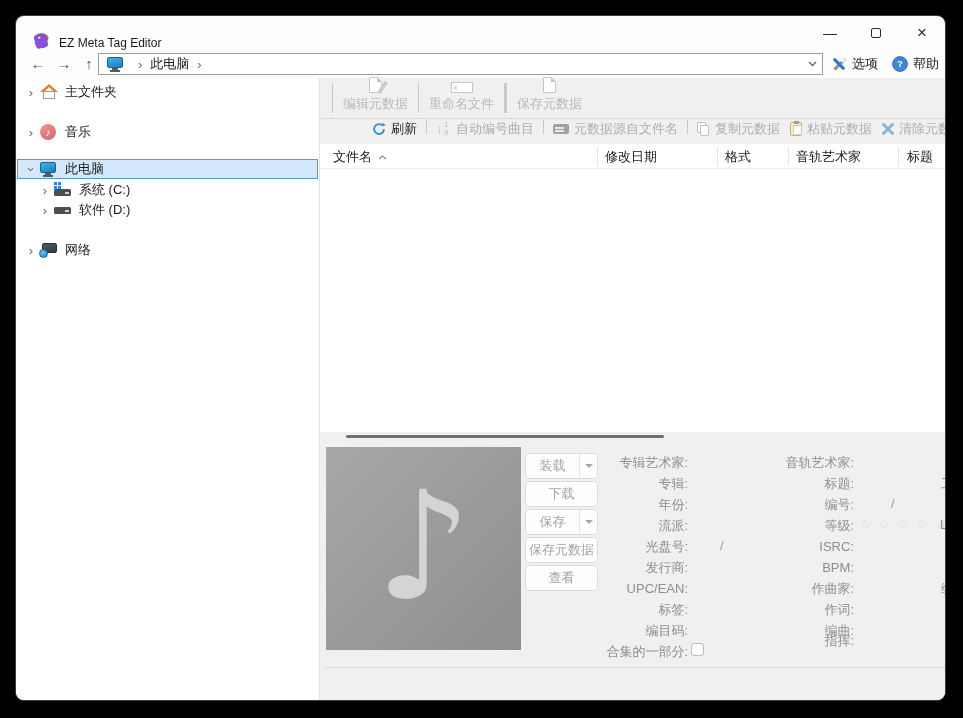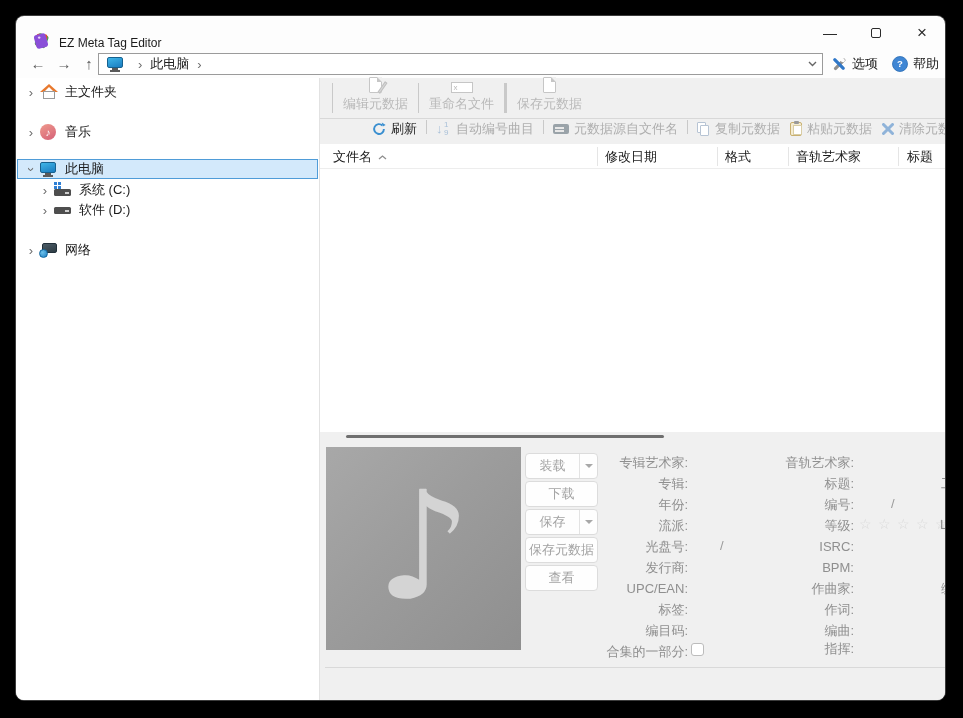--- a/index.html
+++ b/index.html
@@ -440,21 +440,21 @@
 
       <div class="fr-label rc" style="left:394px;top:14px">音轨艺术家:</div>
       <div class="fr-label rc" style="left:394px;top:35px">标题:</div>
       <div class="fr-label rc" style="left:394px;top:56px">编号:</div>
       <div class="fr-label rc" style="left:394px;top:77px">等级:</div>
       <div class="fr-label rc" style="left:394px;top:98px">ISRC:</div>
       <div class="fr-label rc" style="left:394px;top:119px">BPM:</div>
       <div class="fr-label rc" style="left:394px;top:140px">作曲家:</div>
       <div class="fr-label rc" style="left:394px;top:161px">作词:</div>
       <div class="fr-label rc" style="left:394px;top:182px">编曲:</div>
-      <div class="fr-label rc" style="left:394px;top:200px">指挥:</div>
+      <div class="fr-label rc" style="left:394px;top:192px">指挥:</div>
 
       <input class="ghost gr" style="top: 14px;">
       <input class="ghost gr" style="top: 35px;">
       <input class="ghost" style="left: 538px; width: 24px; top: 56px;">
       <span class="slash" style="left:571px;top:56px">/</span>
       <span class="stars">☆ ☆ ☆ ☆ ☆</span>
       <span class="clipfrag" style="left:620px;top:77px">La</span>
       <input class="ghost gr" style="top: 98px;">
       <input class="ghost gr" style="top: 119px;">
       <input class="ghost gr" style="top: 140px;">

